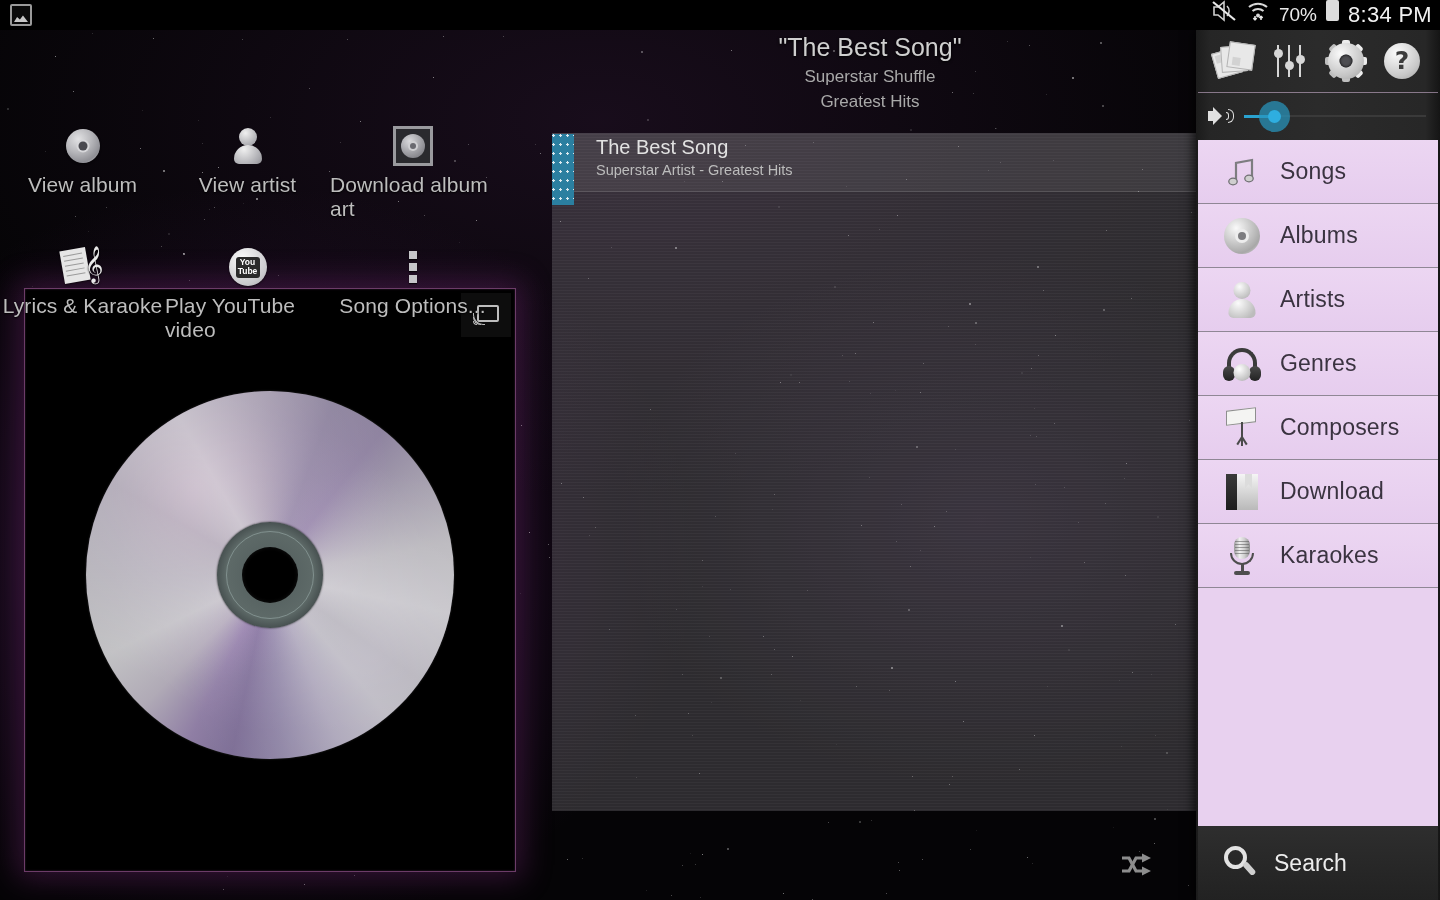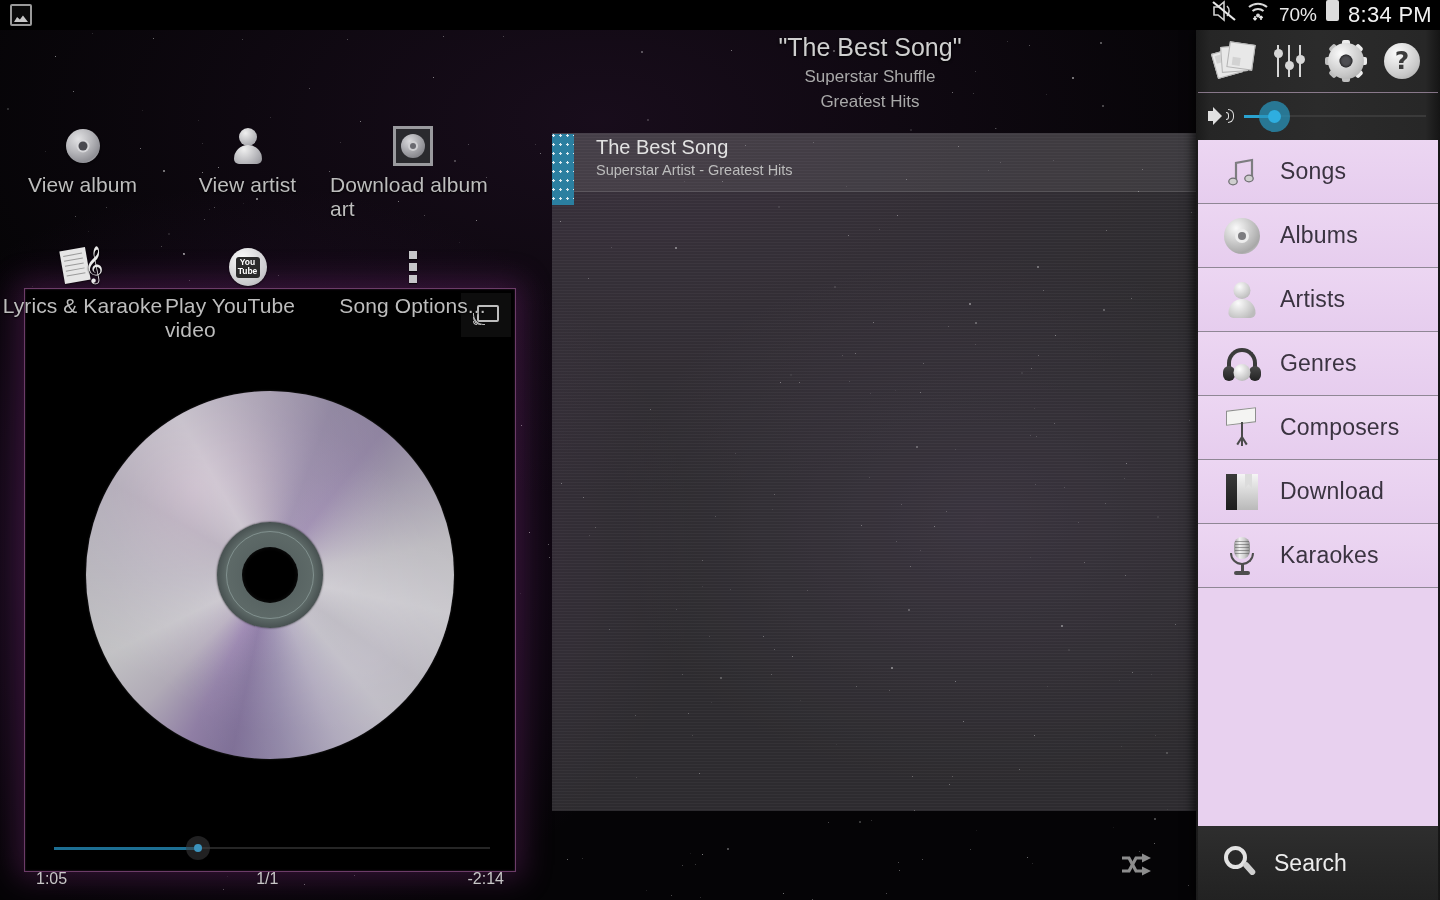--- a/index.html
+++ b/index.html
@@ -652,30 +652,20 @@
 
   <div id="shuffle-bottom">
     <svg width="34" height="26" viewBox="0 0 34 26">
       <path d="M2 6 H9 L16 19 H24" stroke="#8d8d8d" stroke-width="3.2" fill="none"></path>
       <path d="M2 19 H9 L16 6 H24" stroke="#8d8d8d" stroke-width="3.2" fill="none"></path>
       <path d="M22 1.5 L31 6 L22 10.5 Z" fill="#8d8d8d"></path>
       <path d="M22 14.5 L31 19 L22 23.5 Z" fill="#8d8d8d"></path>
     </svg>
   </div>
 
-  <div id="seekwrap">
-    <div id="seektrack"></div>
-    <div id="seekfill" style="width: 143.88px;"></div>
-    <div id="seekthumb" style="left: 161.88px;"></div>
-    <div id="times">
-      <span>1:05</span>
-      <span>1/1</span>
-      <span>-2:14</span>
-    </div>
-  </div>
 
   <div id="drawer-handle">
     <svg width="11" height="20" viewBox="0 0 11 20">
         <path d="M2 2 L9 10 L2 18 Z" fill="#cfcfcf"></path>
       </svg>
   </div>
 
   <div id="drawer">
 
     <div id="drawer-top">

